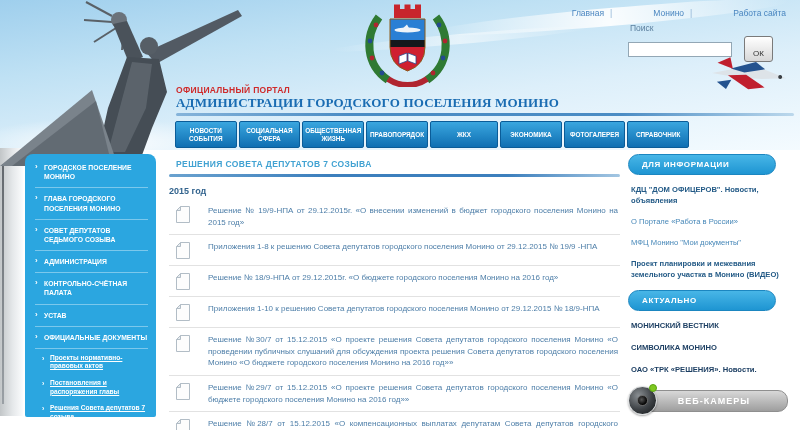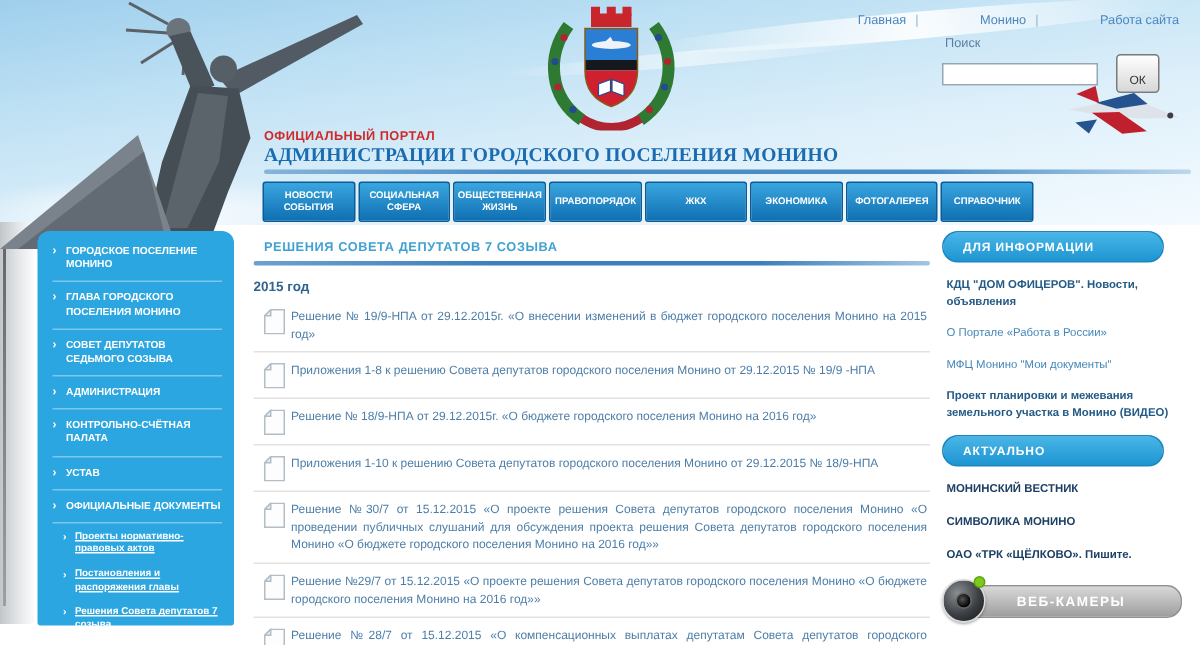--- a/index.html
+++ b/index.html
@@ -68,21 +68,21 @@
        color:#fff;font-weight:bold;font-size:6.6px;line-height:1.3;
        text-decoration:underline;cursor:pointer;}
   .side-sub .chev{position:absolute;left:0;top:2px;font-size:7px;text-decoration:none;}
 
   
   .main{position:absolute;left:169px;top:157px;width:451px;height:273px;overflow:hidden;z-index:2;}
   .main-heading{color:#41a2d2;font-size:8.5px;font-weight:bold;letter-spacing:.4px;margin:2px 0 5px 7px;}
   .heading-rule{height:3px;border-radius:2px;
        background:linear-gradient(90deg,#6aa2cf,#3c7fbd 35%,#3c7fbd 75%,#a3c6e2);}
   .year{text-align:left;color:#33648e;font-weight:bold;font-size:9px;margin:9px 0 3px;}
-  .doc-row{display:flex;gap:4px;padding:6px 2px 6px 7px;border-bottom:1px solid #e2e2e2;
+  .doc-row{display:flex;gap:18px;padding:6px 2px 6px 7px;border-bottom:1px solid #e2e2e2;
        align-items:flex-start;cursor:pointer;}
   .doc-icon{flex:none;margin-top:1px;}
   .doc-text{flex:1;color:#4d7ea8;font-size:8px;line-height:1.45;text-align:justify;}
 
   
   .right{position:absolute;left:628px;top:154px;width:166px;z-index:3;}
   .pill{width:148px;box-sizing:border-box;padding:5px 0 5px 13px;border-radius:11px;
        background:linear-gradient(#48b6e7,#1e95d2);border:1px solid #1b86c0;
        color:#fff;font-size:8px;font-weight:bold;letter-spacing:.6px;cursor:pointer;}
   .info-links{margin:9px 0 10px 3px;}
@@ -320,21 +320,21 @@
       <div class="info-link strong">КДЦ "ДОМ ОФИЦЕРОВ". Новости, объявления</div>
       <div class="info-link">О Портале «Работа в России»</div>
       <div class="info-link">МФЦ Монино "Мои документы"</div>
       <div class="info-link strong">Проект планировки и межевания земельного участка в Монино (ВИДЕО)</div>
     </div>
 
     <div class="pill">АКТУАЛЬНО</div>
     <div class="actual-links">
       <div class="actual-link">МОНИНСКИЙ ВЕСТНИК</div>
       <div class="actual-link">СИМВОЛИКА МОНИНО</div>
-      <div class="actual-link">ОАО «ТРК «ЩЁЛКОВО». Пишите.</div>
+      <div class="actual-link">ОАО «ТРК «РЕШЕНИЯ». Новости.</div>
     </div>
 
     <div class="webcam">
       <div class="webcam-pill">ВЕБ-КАМЕРЫ</div>
       <div class="webcam-icon"></div>
       <div class="webcam-led"></div>
     </div>
   </div>
 
 </div>

